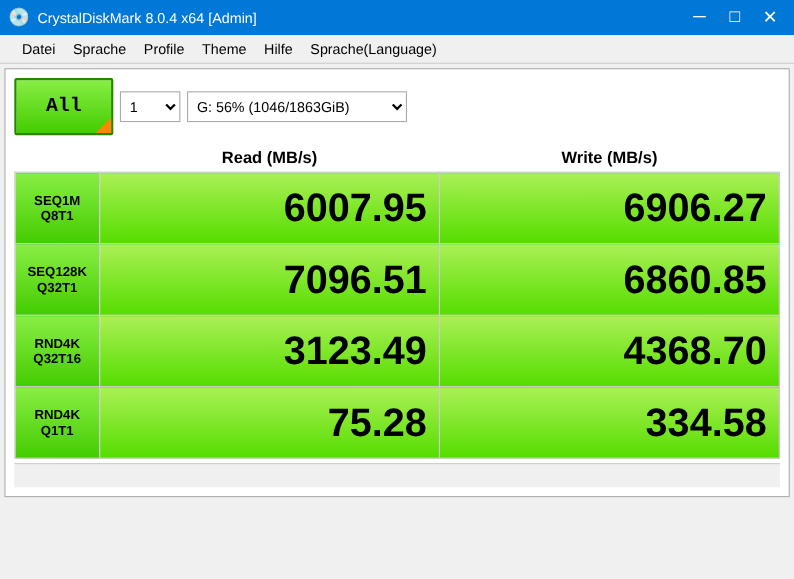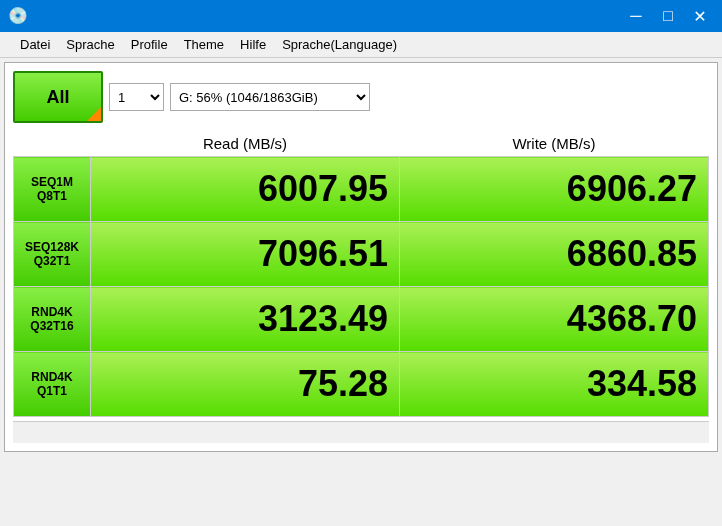--- a/index.html
+++ b/index.html
@@ -82,20 +82,21 @@
       background: linear-gradient(to bottom, #88ee44, #44cc00);
       border: 2px solid #228800;
       color: black;
       font-weight: bold;
       font-size: 18px;
       width: 90px;
       height: 52px;
       cursor: pointer;
       border-radius: 2px;
       position: relative;
+      font-family: Liberation Mono, monospace;
     }
     .all-btn::after {
       content: '';
       position: absolute;
       bottom: 0;
       right: 0;
       width: 0;
       height: 0;
       border-style: solid;
       border-width: 0 0 14px 14px;
@@ -155,29 +156,30 @@
       height: 22px;
       background: #f0f0f0;
       border-top: 1px solid #ccc;
       margin-top: 4px;
     }
 
     .header-row td {
       padding: 4px 8px;
       text-align: center;
       font-size: 15px;
-      font-weight: normal;
+      font-weight: bold;
     }
   </style>
 </head>
 <body>
 
 <div class="title-bar">
   <div class="title-bar-left">
     <span class="title-bar-icon">💿</span>
+    <span class="title-bar-title">CrystalDiskMark 8.0.4 x64 [Admin]</span>
   </div>
   <div class="title-bar-controls">
     <button class="title-btn">─</button>
     <button class="title-btn">□</button>
     <button class="title-btn close">✕</button>
   </div>
 </div>
 
 <div class="menu-bar">
   <span class="menu-item">Datei</span>

